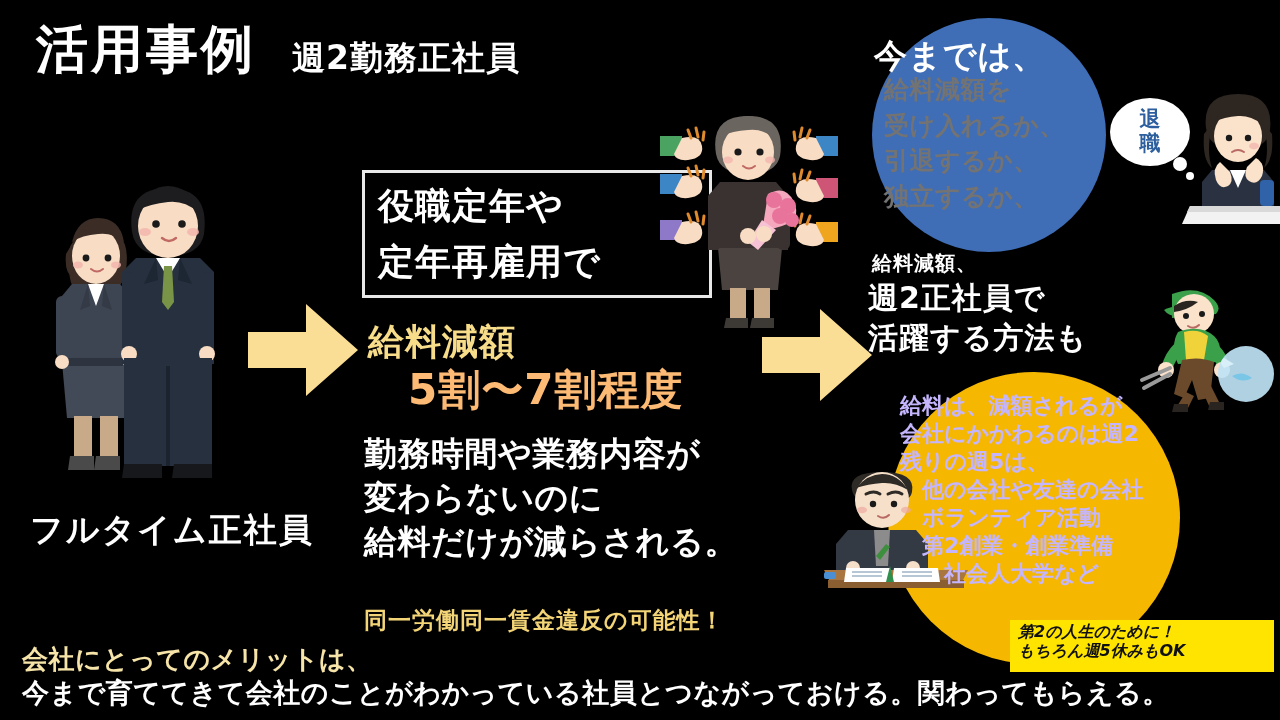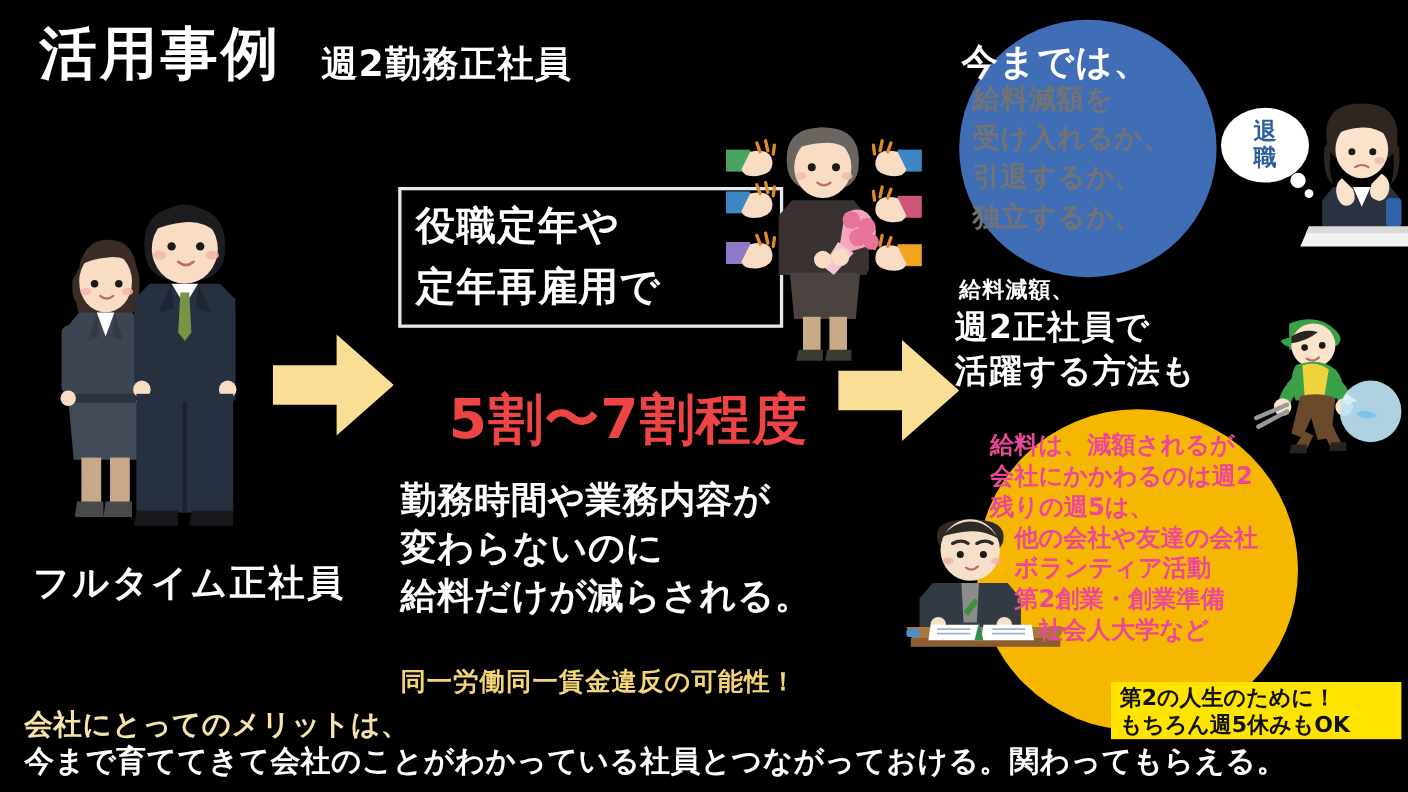--- a/index.html
+++ b/index.html
@@ -72,23 +72,23 @@
     line-height: 1.55;
     letter-spacing: 1px;
   }
   #pay-cut-1 {
     left: 368px; top: 322px;
     color: #f7dc8a;
     font-size: 36px;
     letter-spacing: 1px;
   }
   #pay-cut-2 {
-    left: 408px; top: 353px;
-    color: #ef4444;
-    font-size: 50px;
+    left: 408px; top: 366px;
+    color: #fdba74;
+    font-size: 42px;
     letter-spacing: 1px;
   }
   #center-desc {
     left: 364px; top: 432px;
     color: #ffffff;
     font-size: 33px;
     line-height: 1.33;
     letter-spacing: 0.5px;
   }
   #violation-note {
@@ -151,36 +151,37 @@
 
   
   #yellow-circle {
     left: 888px; top: 372px;
     width: 292px; height: 292px;
     background: #f5b700;
     border-radius: 50%;
   }
   #future-body {
     left: 900px; top: 392px;
-    color: #ec4899;
+    color: #c4b5fd;
     font-size: 22px;
     line-height: 1.27;
     letter-spacing: 0px;
   }
   #second-life-box {
     left: 1010px; top: 620px;
     width: 264px; height: 52px;
     background: #ffe400;
   }
   #second-life-text {
     left: 1018px; top: 622px;
     color: #111111;
-    font-size: 20px;
+    font-size: 16px;
     line-height: 1.2;
     letter-spacing: 0px;
+    font-style: italic;
   }
 
   
   .illus { pointer-events: none; }
   #illus-couple   { left: 28px;  top: 170px; width: 230px; height: 330px; }
   #illus-retiree  { left: 658px; top: 108px; width: 182px; height: 222px; }
   #illus-worry    { left: 1108px; top: 88px; width: 172px; height: 142px; }
   #illus-volunteer{ left: 1138px; top: 288px; width: 144px; height: 132px; }
   #illus-study    { left: 818px; top: 468px; width: 164px; height: 142px; }
 </style>
@@ -251,20 +252,21 @@
 
   <div class="abs" id="arrow-1">
     <svg class="arrow-shape" viewBox="0 0 110 100">
       <polygon points="0,32 58,32 58,4 110,50 58,96 58,68 0,68" fill="#fade96"></polygon>
     </svg>
   </div>
 
   <div class="abs" id="center-box"></div>
   <div class="abs txt" id="center-box-text">役職定年や
 定年再雇用で</div>
+  <div class="abs txt" id="pay-cut-1">給料減額</div>
   <div class="abs txt" id="pay-cut-2">5割〜7割程度</div>
   <div class="abs txt" id="center-desc">勤務時間や業務内容が
 変わらないのに
 給料だけが減らされる。</div>
   <div class="abs txt" id="violation-note">同一労働同一賃金違反の可能性！</div>
 
   <div class="abs illus" id="illus-retiree">
     <svg viewBox="0 0 182 222" width="182" height="222">
 
       <g>

